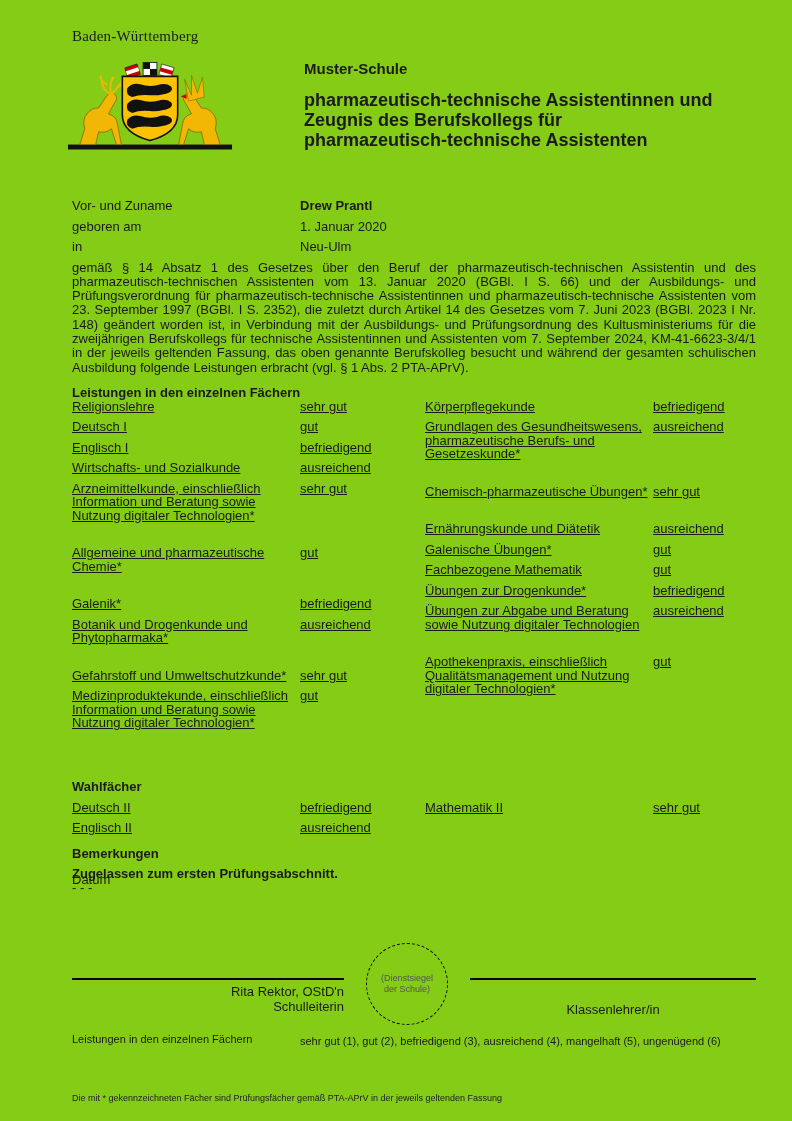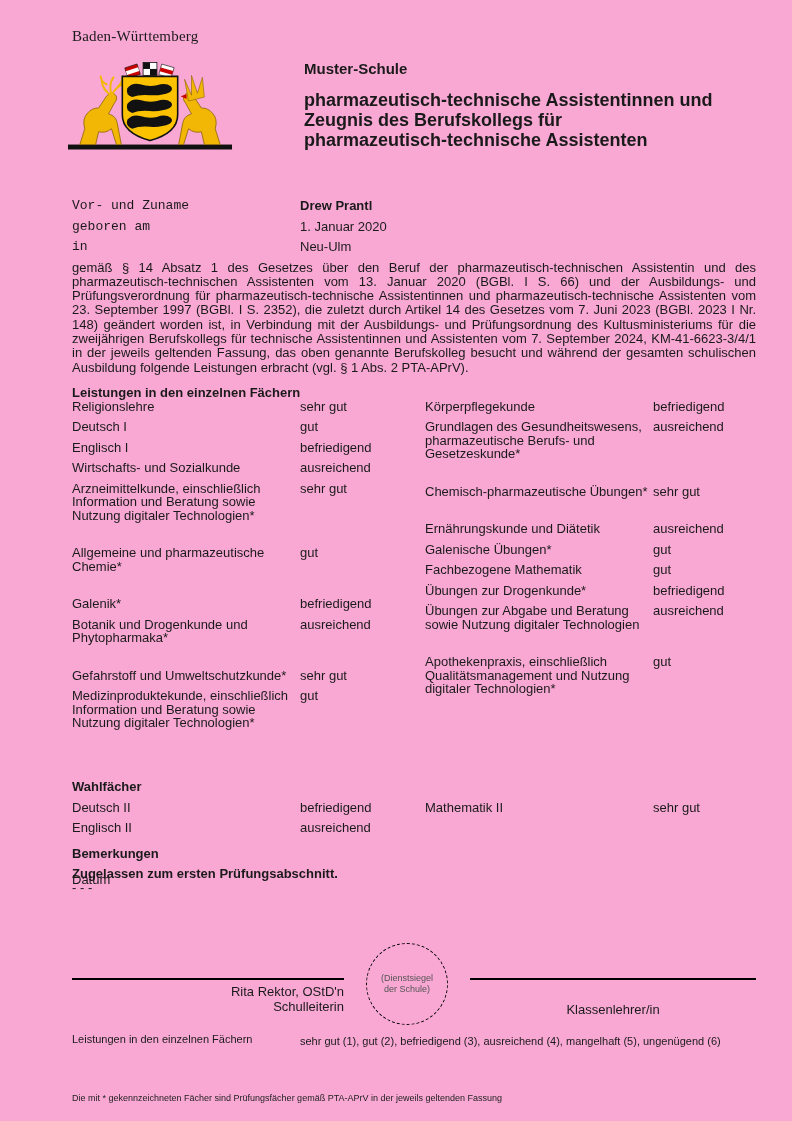--- a/index.html
+++ b/index.html
@@ -1,47 +1,47 @@
 <!DOCTYPE html>
 <html lang="de"><head>
 <meta charset="utf-8">
 <style>
   html,body{margin:0;padding:0;background:#888;}
   .page{
     position:relative;
     width:792px;height:1121px;
-    background:#f9a8d4;color:#1a1a1a;
+    background:#84cc16;color:#1a1a1a;
     font-family:"Liberation Sans", sans-serif;
     box-sizing:border-box;
     padding:28px 36px 0 72px;
     overflow:hidden;
     margin:0 auto;
   }
   
   .header{position:relative;height:145px;}
   .region{font-family:"Liberation Serif", serif;font-size:15px;letter-spacing:.2px;}
   .arms{position:absolute;left:-6px;top:33px;width:168px;height:92px;}
   .title-block{position:absolute;left:232px;top:32px;width:460px;}
   .school{font-size:15px;font-weight:bold;margin-bottom:13px;}
   .doc-title{font-size:18px;font-weight:bold;line-height:20px;}
   
   .personal{margin-top:26px;}
   .prow{display:flex;font-size:13px;line-height:13.5px;margin-bottom:7px;}
-  .prow .lbl{width:228px;flex:0 0 228px;font-family:Liberation Mono, monospace;}
+  .prow .lbl{width:228px;flex:0 0 228px;}
   .bold{font-weight:bold;}
   
   .legal{font-size:13px;line-height:14.3px;text-align:justify;}
   .perf-heading{margin-top:10px;font-size:13px;font-weight:bold;}
   .sect-heading{margin-top:17px;margin-bottom:7px;font-size:13px;font-weight:bold;}
   .sect-heading.wahl{margin-top:42px;}
   
   .grades{display:flex;}
   .gcol{width:353px;flex:0 0 353px;}
   .gcol.right{width:331px;flex:0 0 331px;}
-  .subj-row{display:flex;font-size:13px;line-height:13.5px;margin-bottom:7px;}
+  .subj-row{display:flex;font-size:13px;line-height:13.5px;margin-bottom:7px;text-decoration:underline;}
   .subj-row.spacer{margin-top:24px;}
   .subj-row .subj{width:228px;flex:0 0 228px;}
   .subj-row .grade{flex:1;}
   
   .bem-heading{margin-top:4px;font-size:13px;font-weight:bold;}
   .bem-line{margin-top:6px;font-size:13px;line-height:14px;font-weight:bold;}
   .bem-dashes{font-size:13px;line-height:14px;}
   
   .datum{position:absolute;left:72px;top:872px;font-size:13px;}
   .sigs{position:absolute;left:72px;top:930px;width:684px;height:100px;}

